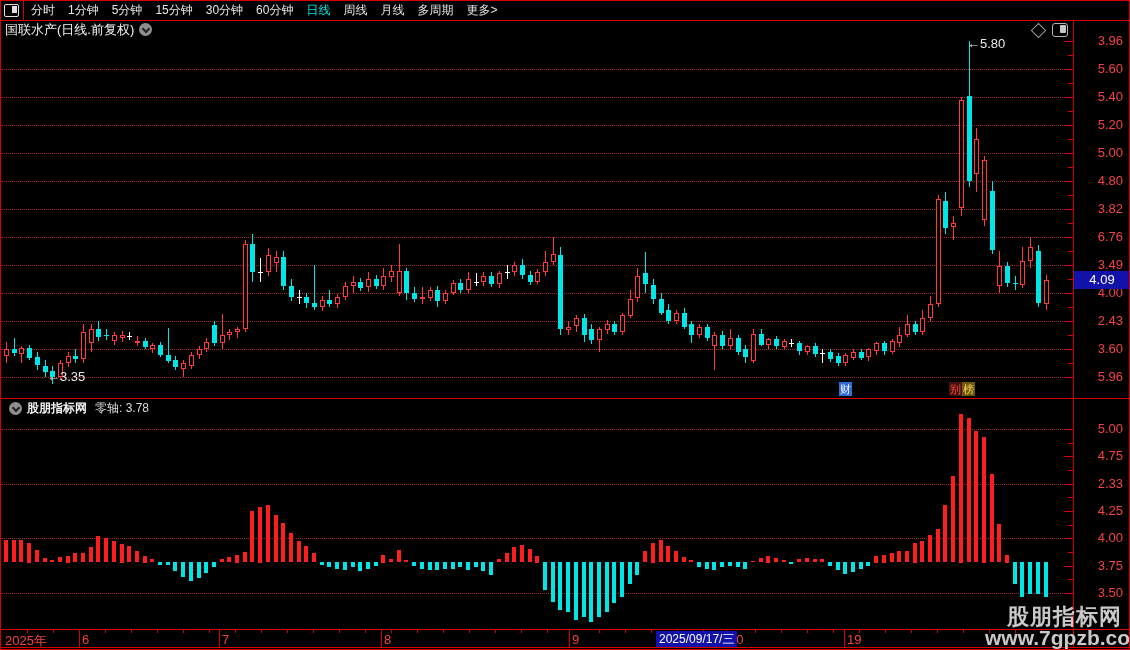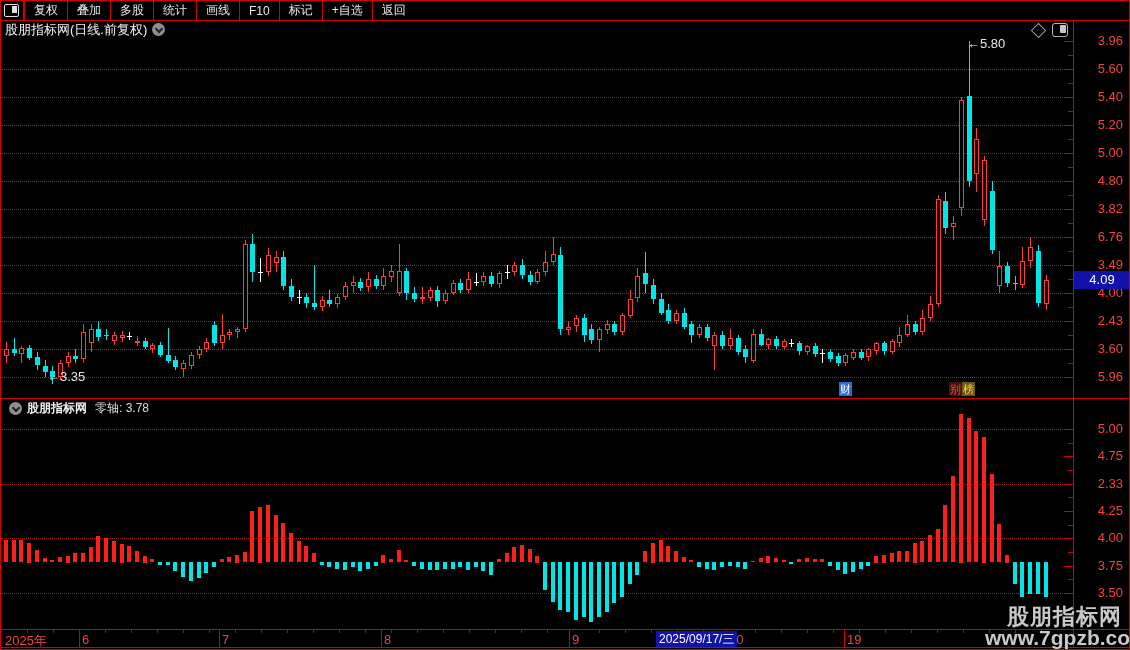--- a/index.html
+++ b/index.html
@@ -55,35 +55,37 @@
 </head>
 <body>
 
 <div id="screen">
 
   <div id="menubar">
     <div id="win-icon">
         <div class="fill"></div>
       </div>
     <div class="sep"></div>
-    <div id="rbtns">
-        <div class="rbtn">复权</div>
-        <div class="rbtn">叠加</div>
-        <div class="rbtn">多股</div>
-        <div class="rbtn">统计</div>
-        <div class="rbtn">画线</div>
-        <div class="rbtn">F10</div>
-        <div class="rbtn">标记</div>
-        <div class="rbtn">+自选</div>
-        <div class="rbtn">返回</div>
+    <div id="tabs">
+        <div class="tab">分时</div>
+        <div class="tab">1分钟</div>
+        <div class="tab">5分钟</div>
+        <div class="tab">15分钟</div>
+        <div class="tab">30分钟</div>
+        <div class="tab">60分钟</div>
+        <div class="tab active">日线</div>
+        <div class="tab">周线</div>
+        <div class="tab">月线</div>
+        <div class="tab">多周期</div>
+        <div class="tab">更多&gt;</div>
       </div>
   </div>
 
   <div id="titlebar">
-    <span id="chart-title">股朋指标网(日线.前复权)</span>
+    <span id="chart-title">国联水产(日线.前复权)</span>
     <span class="chev-circle">
         <span class="chev"></span>
       </span>
   </div>
   <div id="tr-icons">
     <span id="diamond-icon"></span>
     <span id="split-icon">
         <span class="fill"></span>
       </span>
   </div>

